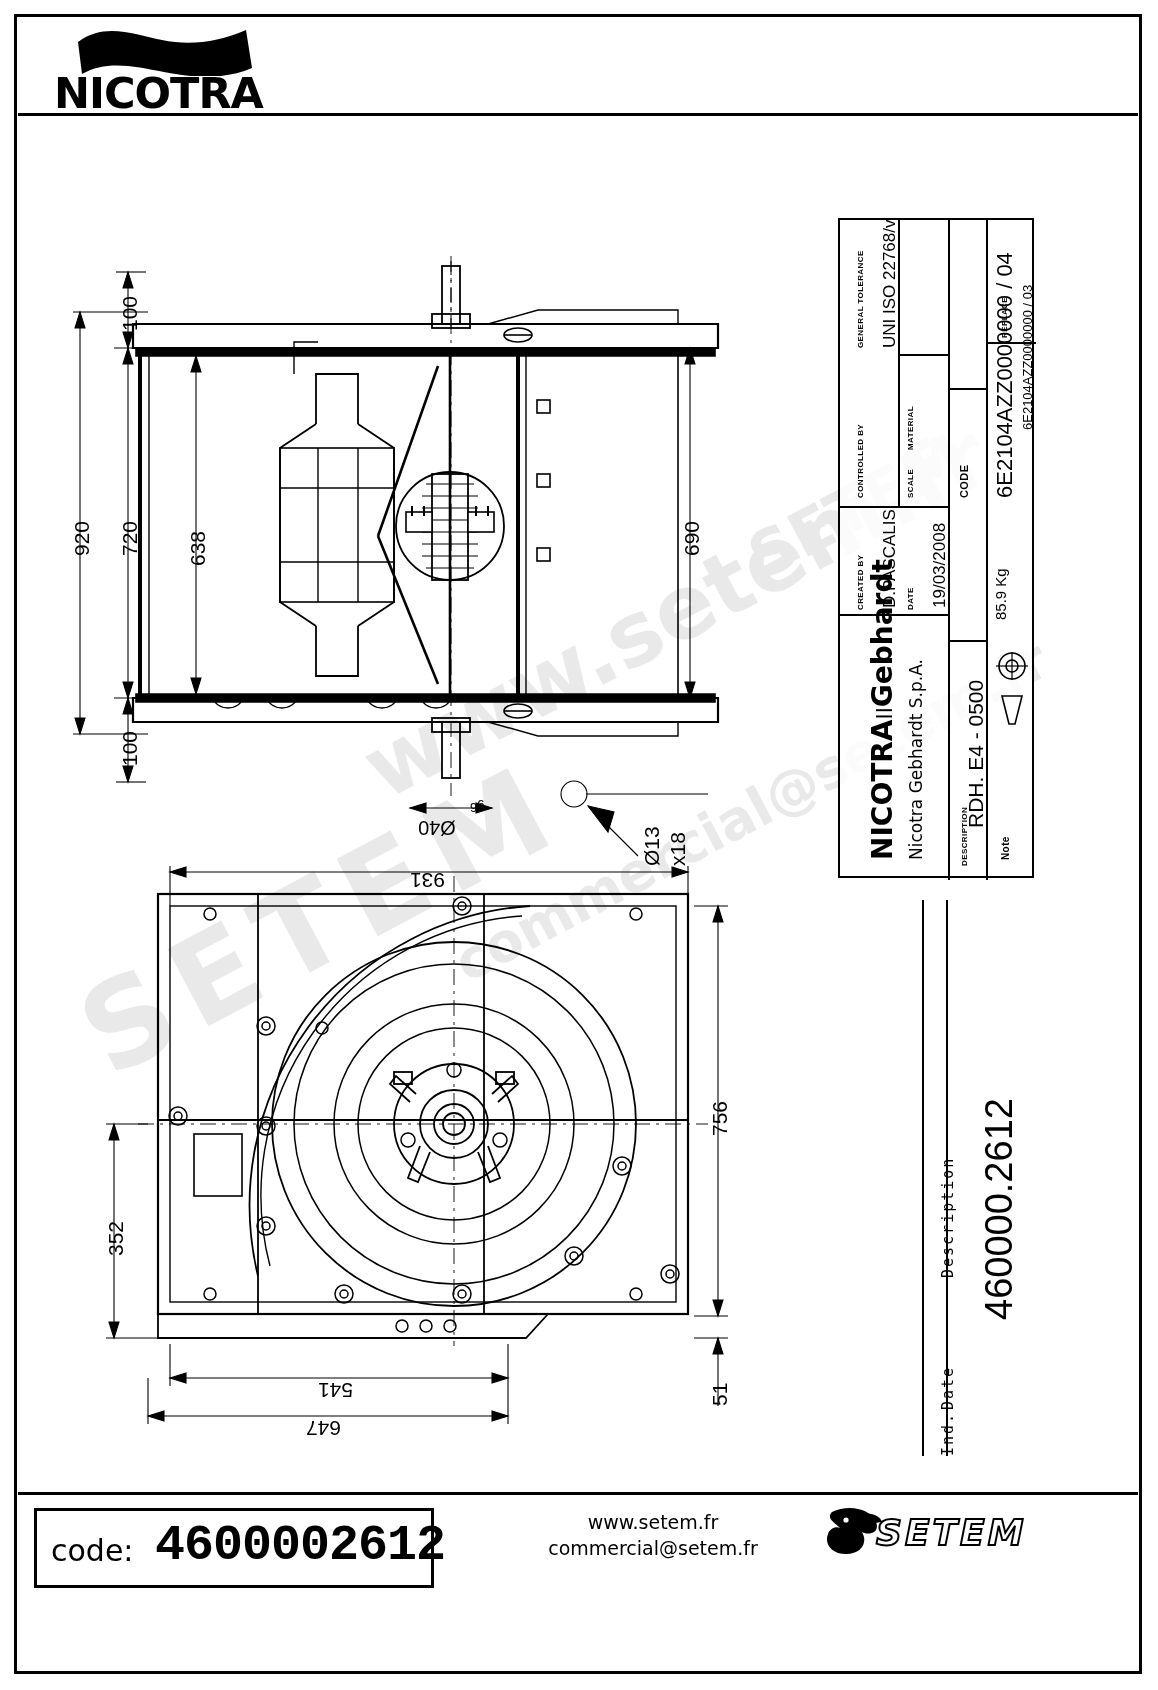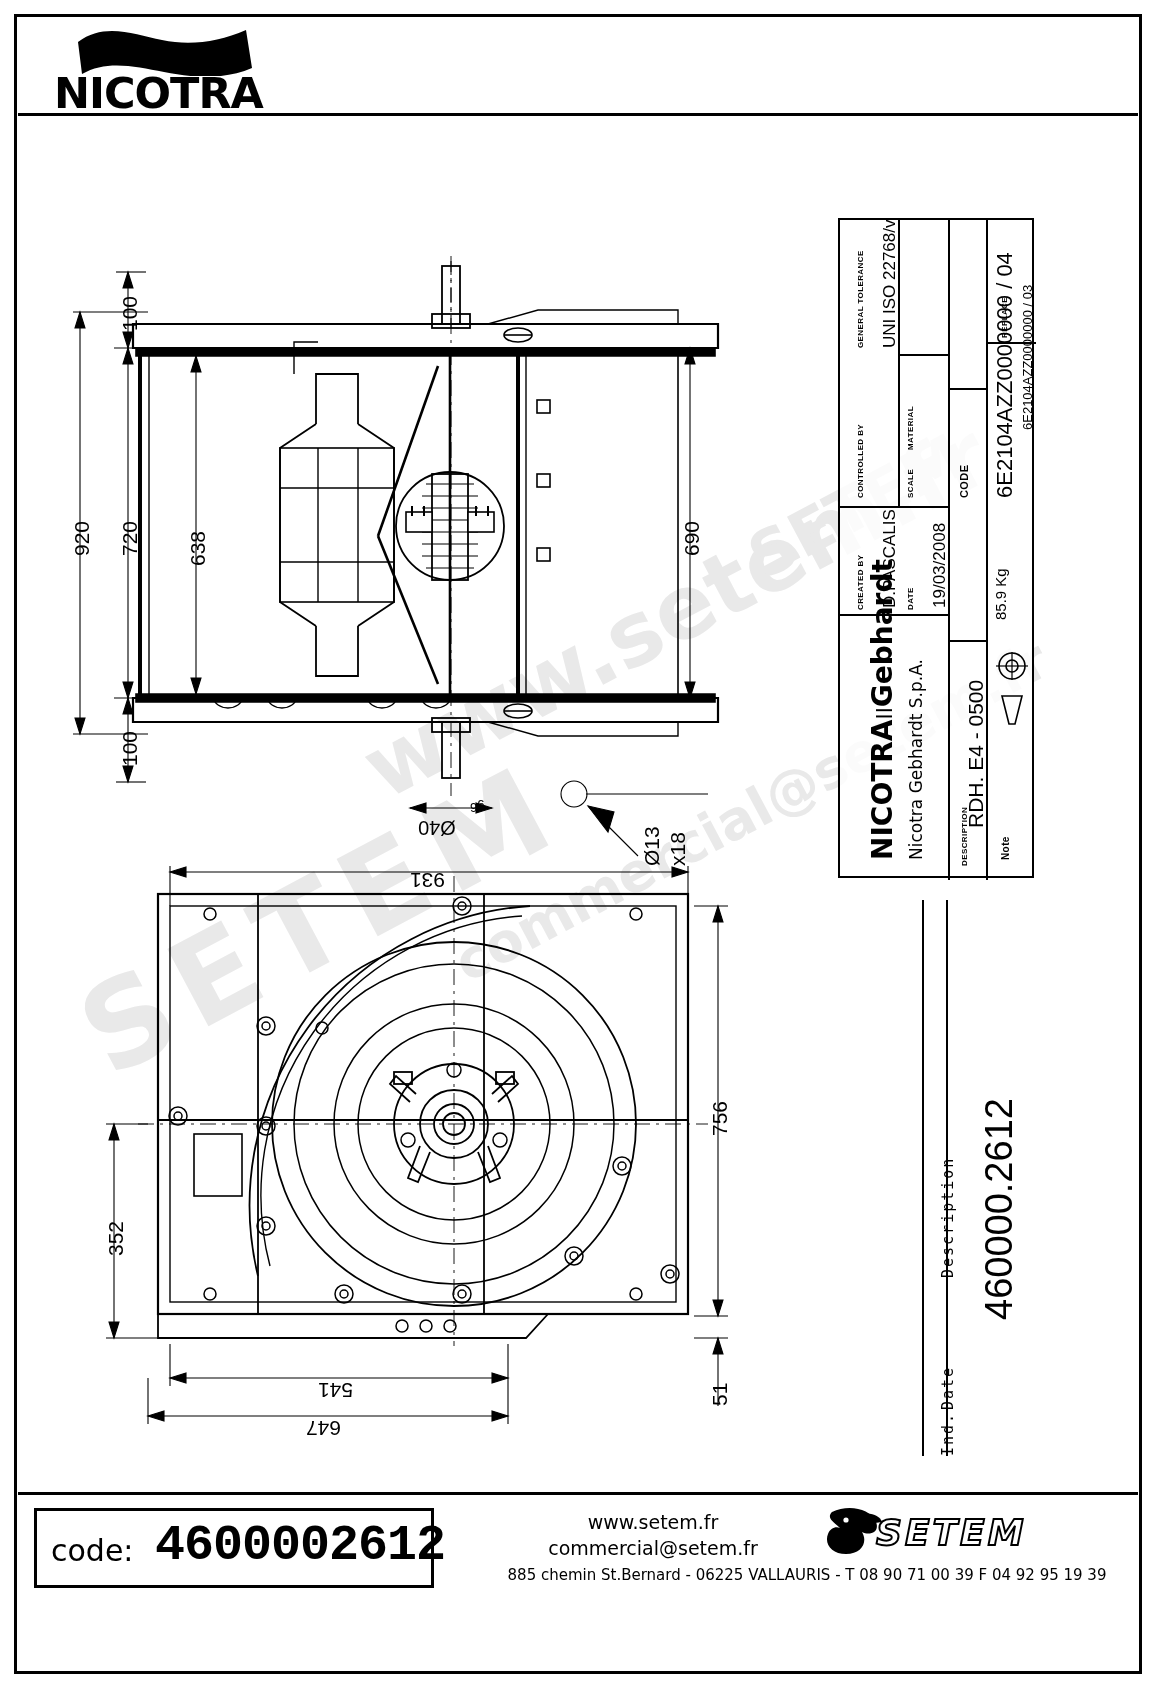--- a/index.html
+++ b/index.html
@@ -402,20 +402,19 @@
 <div class="footer">
   <div class="foot-rule"></div>
   <div class="code-box">
     <div class="code-lbl">code:</div>
     <div class="code-val">4600002612</div>
   </div>
   <div class="setem-web">
     <div>www.setem.fr</div>
     <div>commercial@setem.fr</div>
   </div>
-  <div class="setem-addr">885 chemin St.Bernard  -   06225 VALLAURIS  -   T 08 90 71 00 39   F 04 92 95 19 39</div>
   <svg class="setem-logo" viewBox="0 0 260 58">
     <path d="M14,10 C30,2 52,6 58,20 C62,30 52,34 44,30 C50,40 44,52 28,52 C14,52 6,42 10,32 C12,26 18,24 22,26 C16,20 8,16 14,10 Z" fill="#000"></path>
     <path d="M44,12 C54,10 62,14 64,20 L50,22 Z" fill="#000"></path>
     <circle cx="28" cy="18" r="2.6" fill="#fff"></circle>
   </svg>
   <div class="setem-word">SETEM</div>
 </div>
 
 </body></html>

